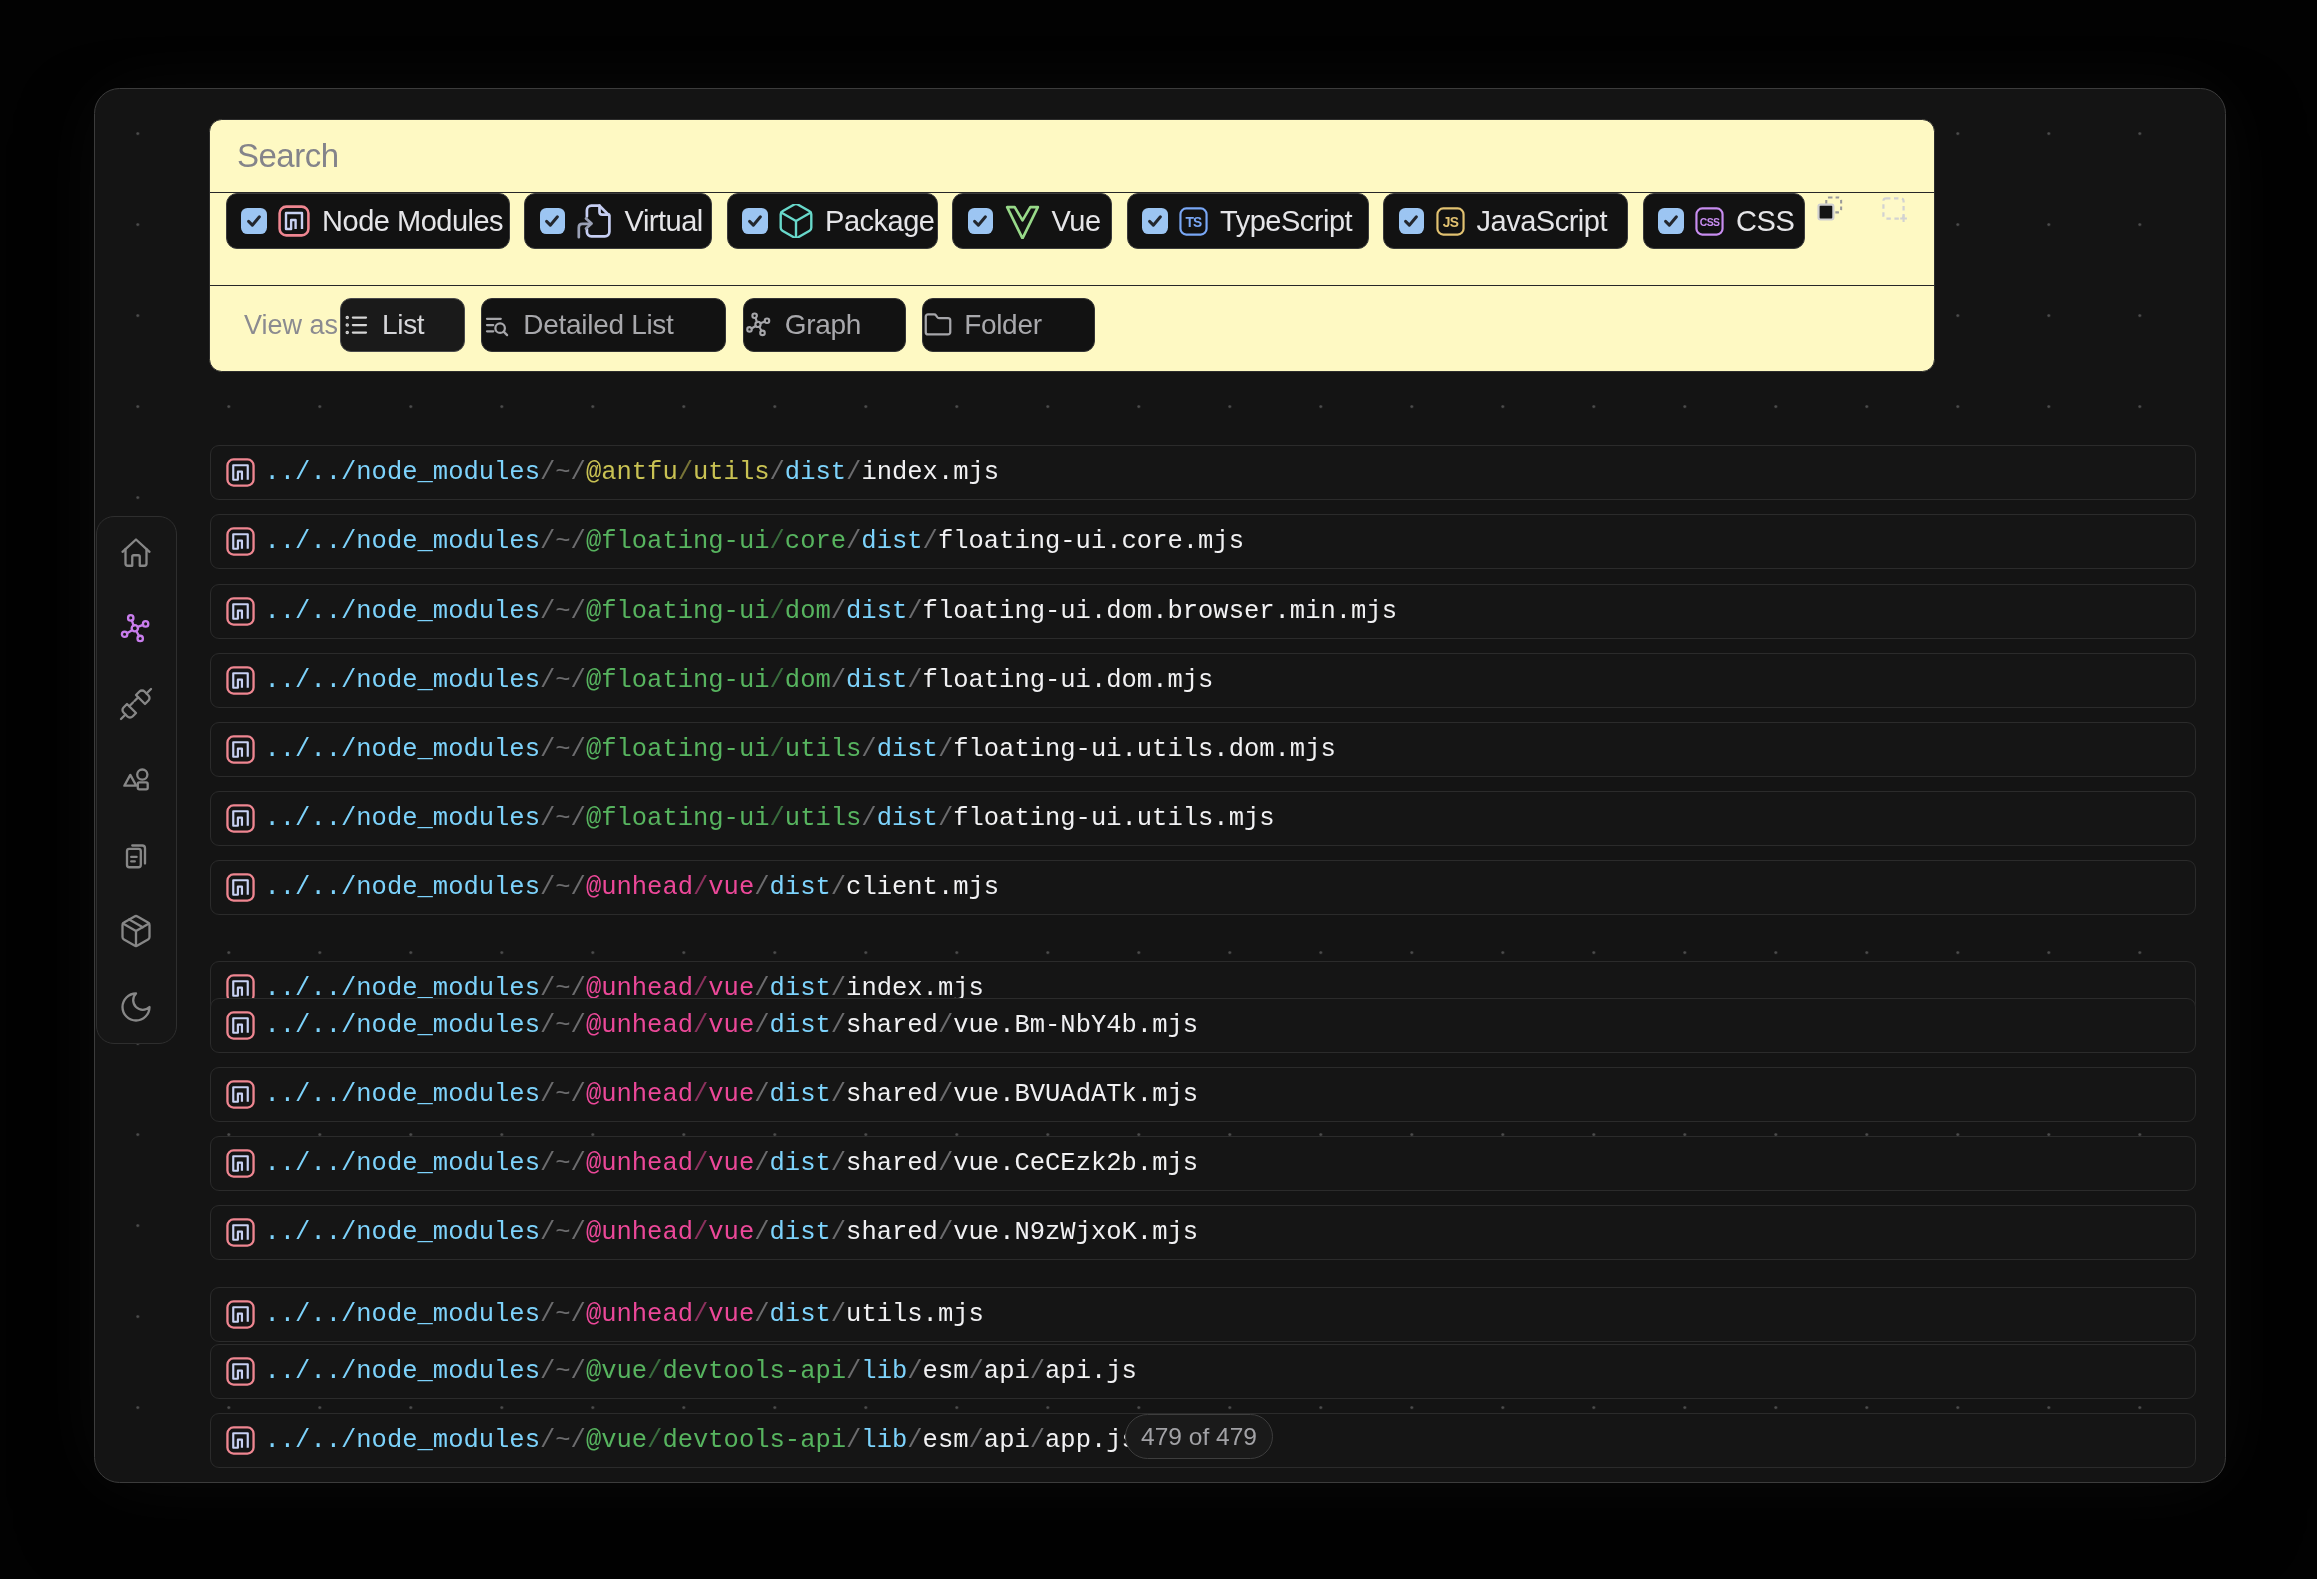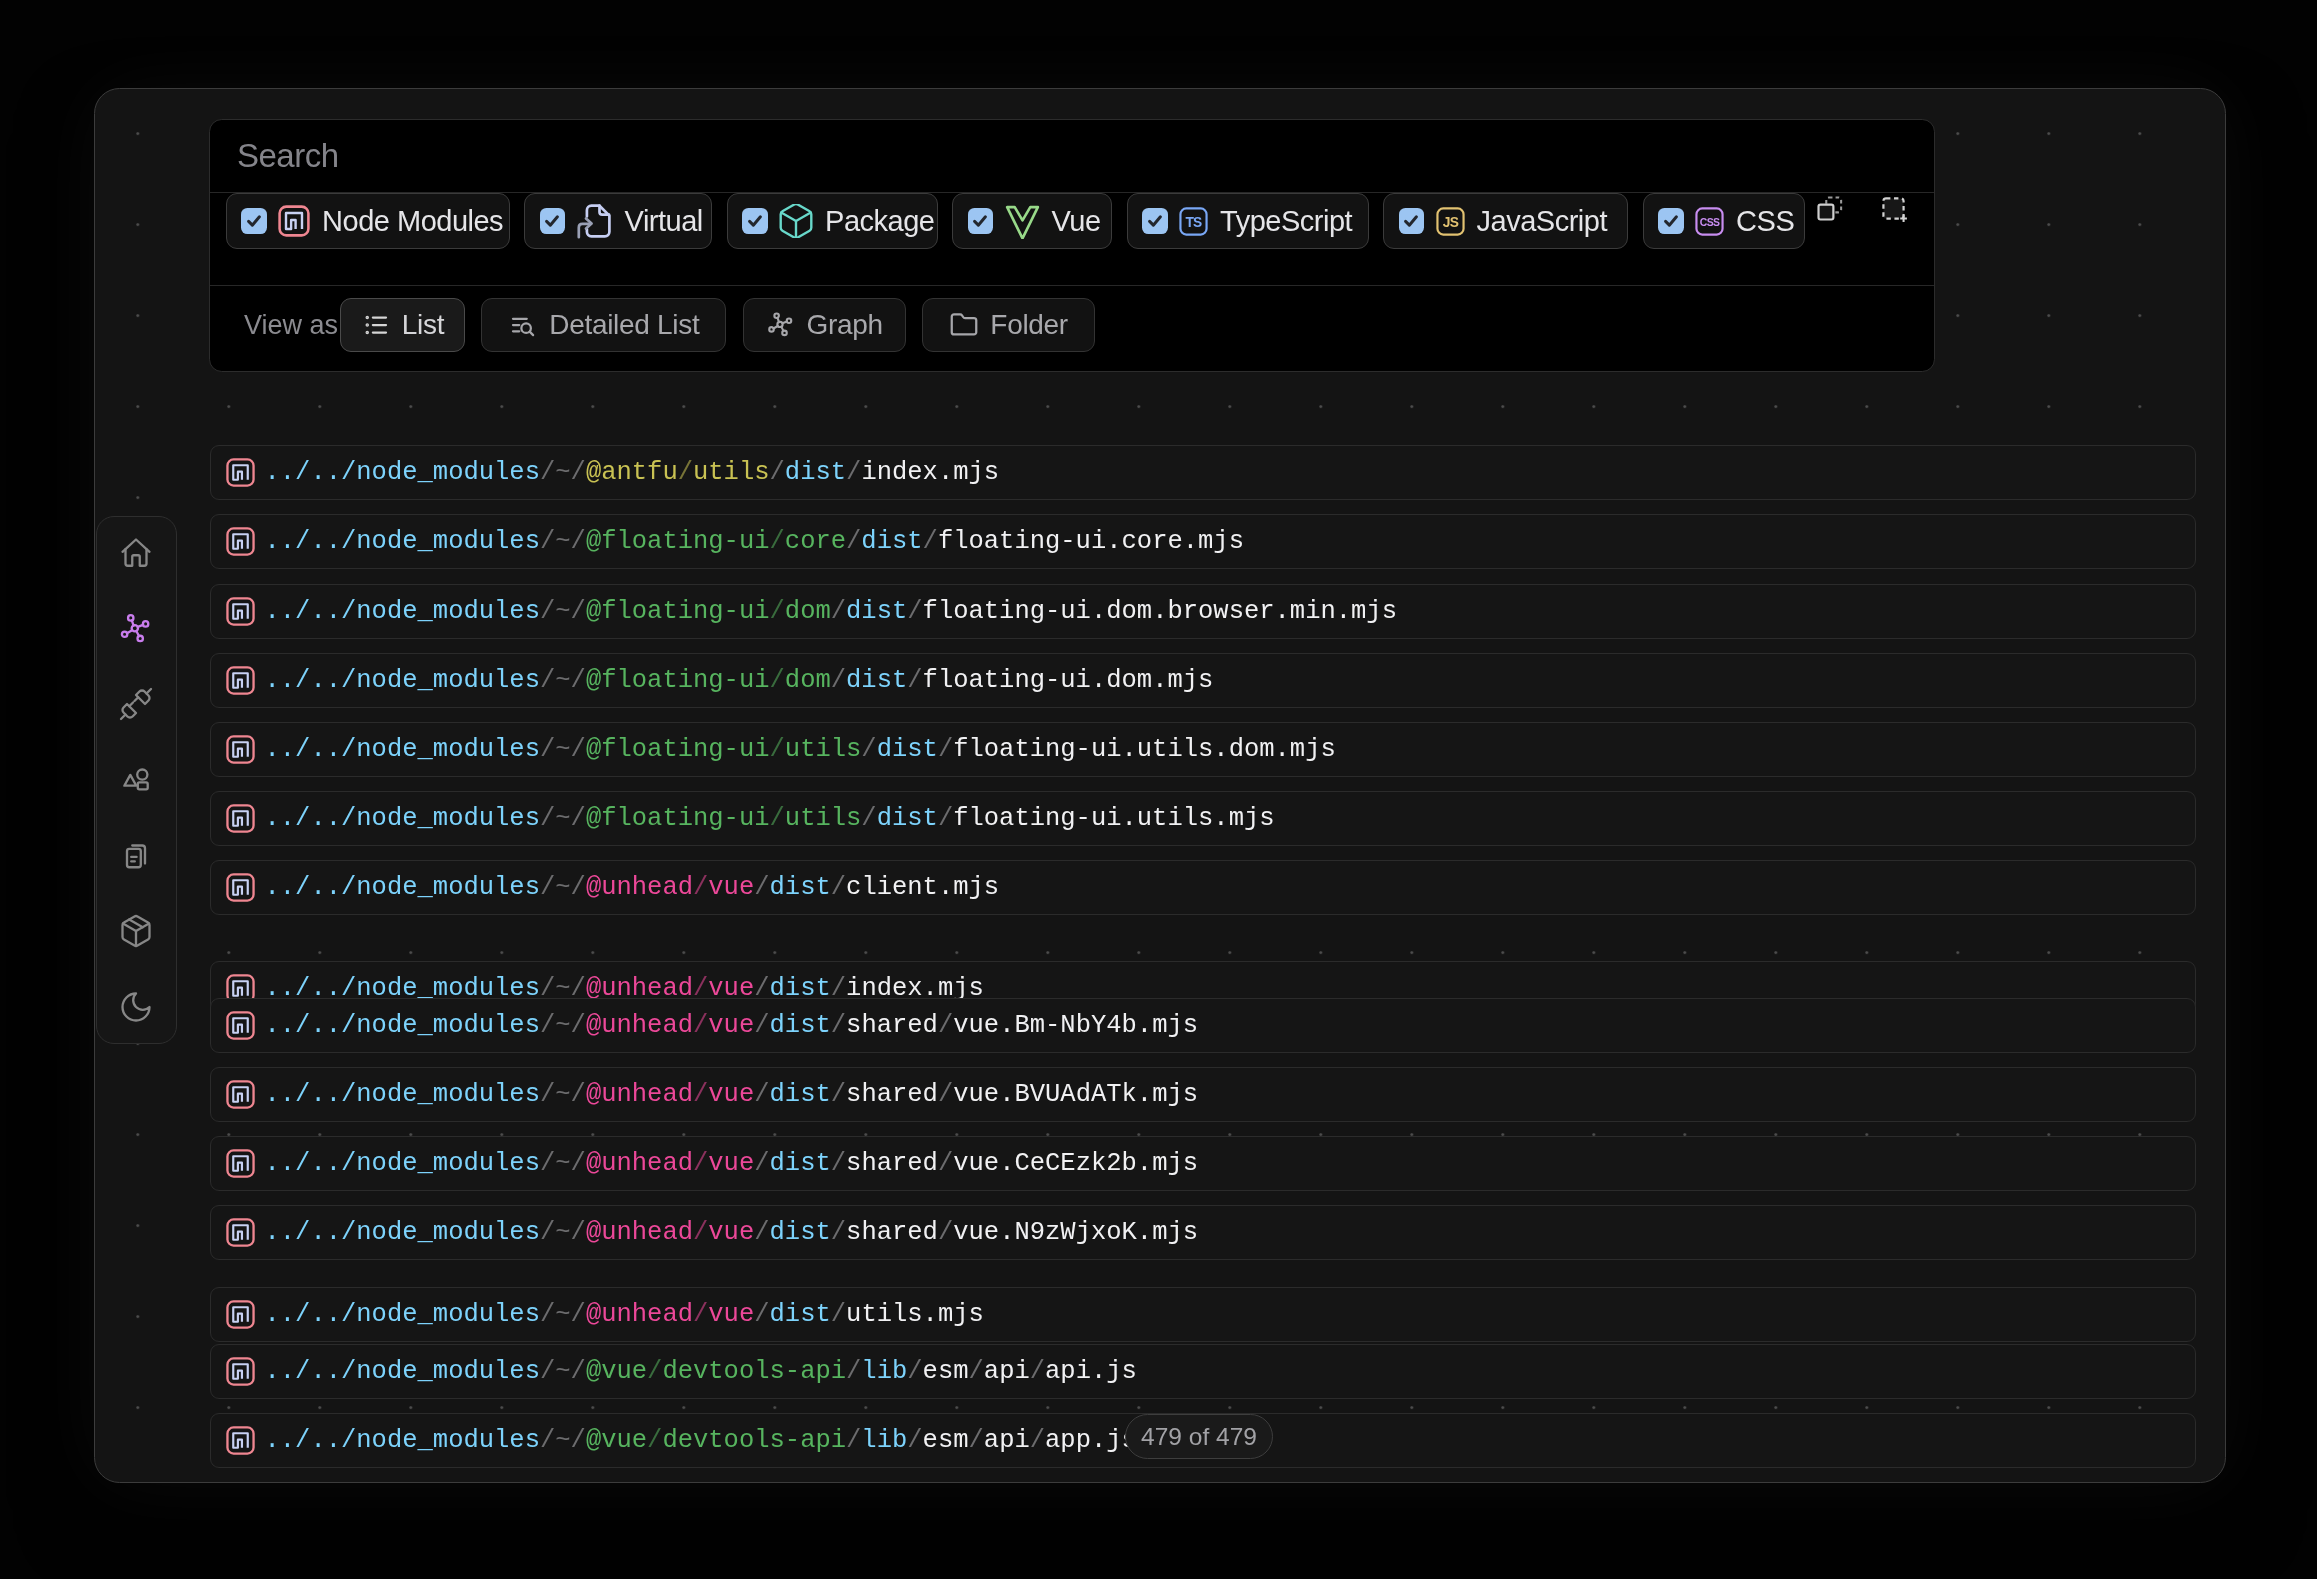--- a/index.html
+++ b/index.html
@@ -11,38 +11,38 @@
     position:absolute; left:94px; top:88px; width:2132px; height:1395px;
     background:#141414; border:1.8px solid #3c3c3c; border-radius:25.5px;
     box-shadow: 0 0 82px rgba(255,255,255,0.045), 0 36px 73px rgba(0,0,0,0.9);
   }
   .dots { position:absolute; inset:0; border-radius:23.6px; overflow:hidden;
     background-image: radial-gradient(circle, #4d4d4d 0 1px, transparent 1.7px);
     background-size:91px 91px; background-position:-2.7px -0.9px;
   }
   
   .panel { position:absolute; left:114px; top:30px; width:1726px; height:253px;
-    border:0.9px solid #2c2c2c; border-radius:12.7px; background:#000000; }
+    border:0.9px solid #2c2c2c; border-radius:12.7px; background:#fef9c3; }
   .srow { height:72px; display:flex; align-items:center; padding-left:27px;
     color:#84848a; font-size:33px; letter-spacing:-0.5px; }
   .frow { height:94px; border-top:0.9px solid #272727; border-bottom:0.9px solid #272727;
     display:flex; align-items:flex-start; padding:0 0 6.4px 15.5px; gap:15.5px; }
   .pill { height:56px; border:1.4px solid #3b3b3b; border-radius:11px; background:#121212;
     display:flex; align-items:center; padding:0 0 0 14.5px; gap:11.8px; flex:none;
     color:#e5e5e8; font-size:29px; letter-spacing:-0.5px; white-space:nowrap; }
   .frow { gap:14.5px; }
   .p1{width:284px}.p2{width:188px}.p3{width:211px}.p4{width:160px}.p5{width:242px}.p6{width:245px}.p7{width:162px}
   .cb { width:25.5px; height:25.5px; border-radius:6.4px; background:#9cc5f2; flex:none;
     display:flex; align-items:center; justify-content:center; }
   .icon { flex:none; }
   .tbtn { margin-left:-5.5px; width:31px; display:flex; justify-content:center; }
   .vrow { height:87px; display:flex; align-items:center; padding:0 0 8.2px 34px; gap:16.4px; }
   .vlabel { color:#8b8b90; font-size:27px; margin-right:-14.5px; }
   .vbtn { height:54px; border:1.4px solid #333; border-radius:11px; background:#121212; flex:none;
-    display:flex; align-items:center; justify-content:center; gap:11px; color:#a8a8ac;
+    display:flex; align-items:center; gap:11px; color:#a8a8ac;
     font-size:28px; letter-spacing:-0.3px; white-space:nowrap; }
   .vbtn.active { border-color:#4a4a4a; background:#1a1a1a; color:#d6d6d9; }
   .v1{width:125px}.v2{width:245px}.v3{width:163px}.v4{width:173px}
   
   .sidebar { position:absolute; left:0.9px; top:427px; width:81px; height:528px;
     background:#161616; border:0.9px solid #2e2e2e; border-radius:18px;
     display:flex; flex-direction:column; align-items:center; justify-content:space-between;
     padding:18px 0; }
   
   .mrow { position:absolute; left:115px; width:1986px; height:55px;

